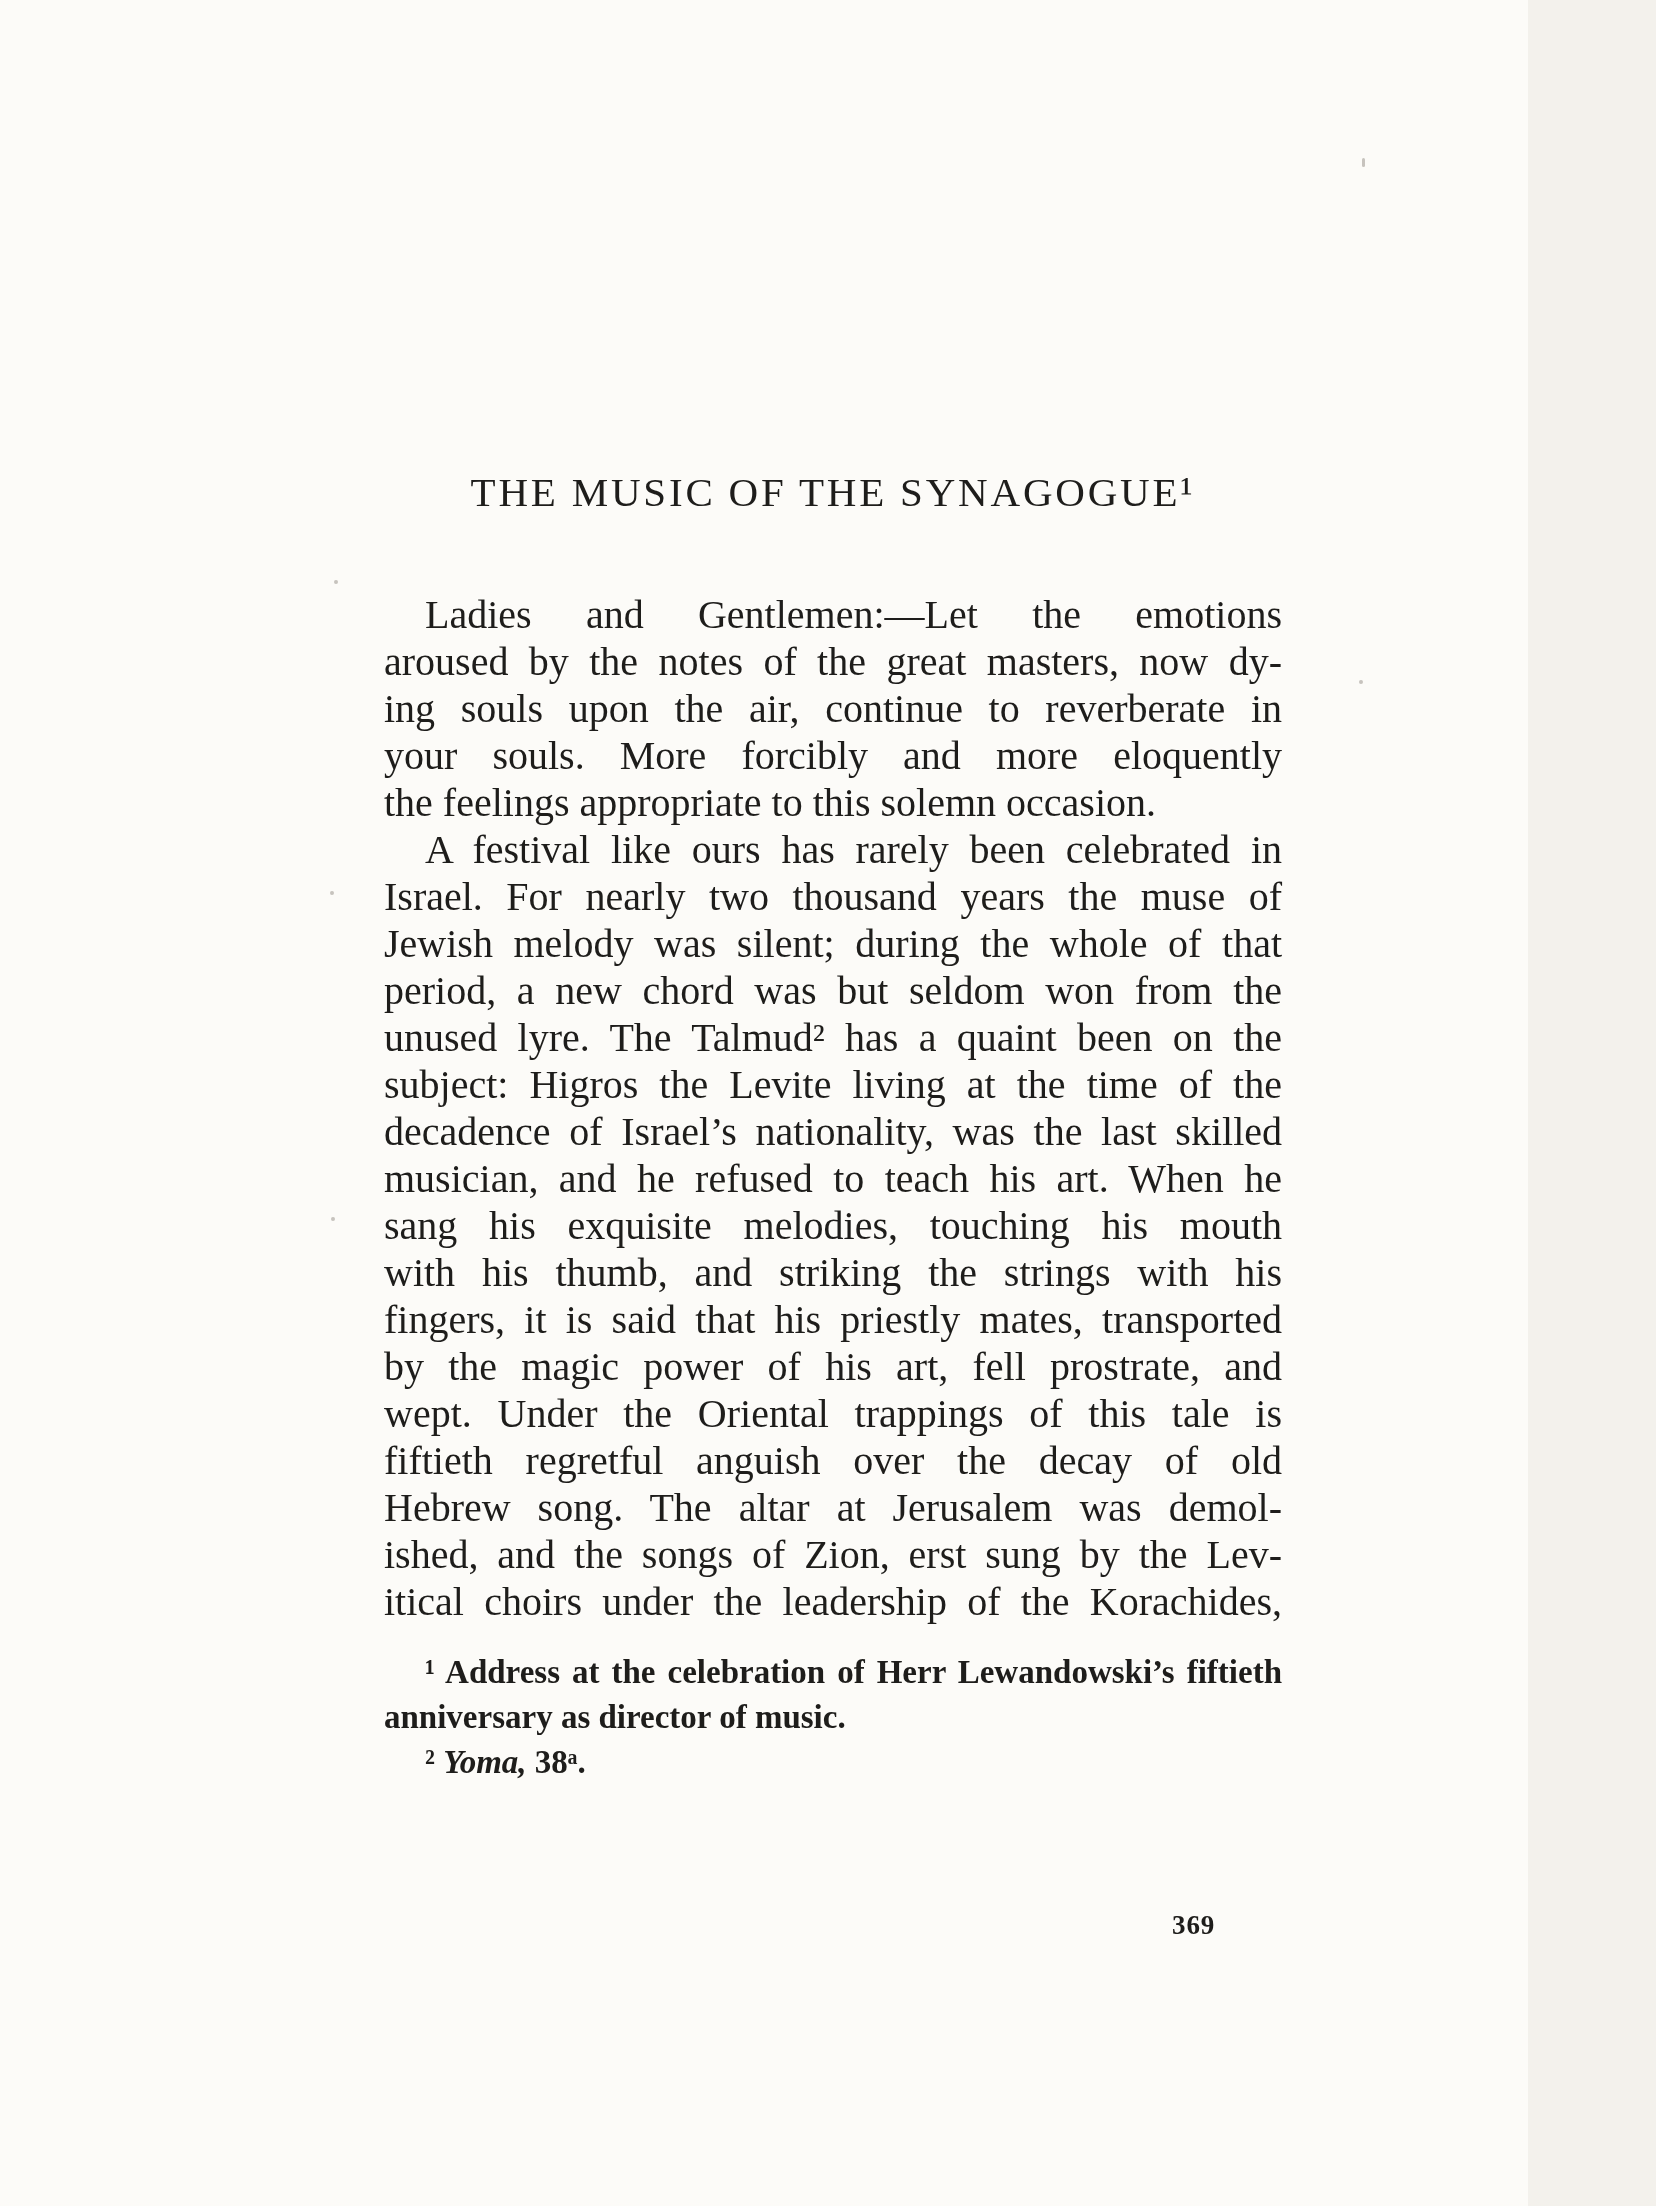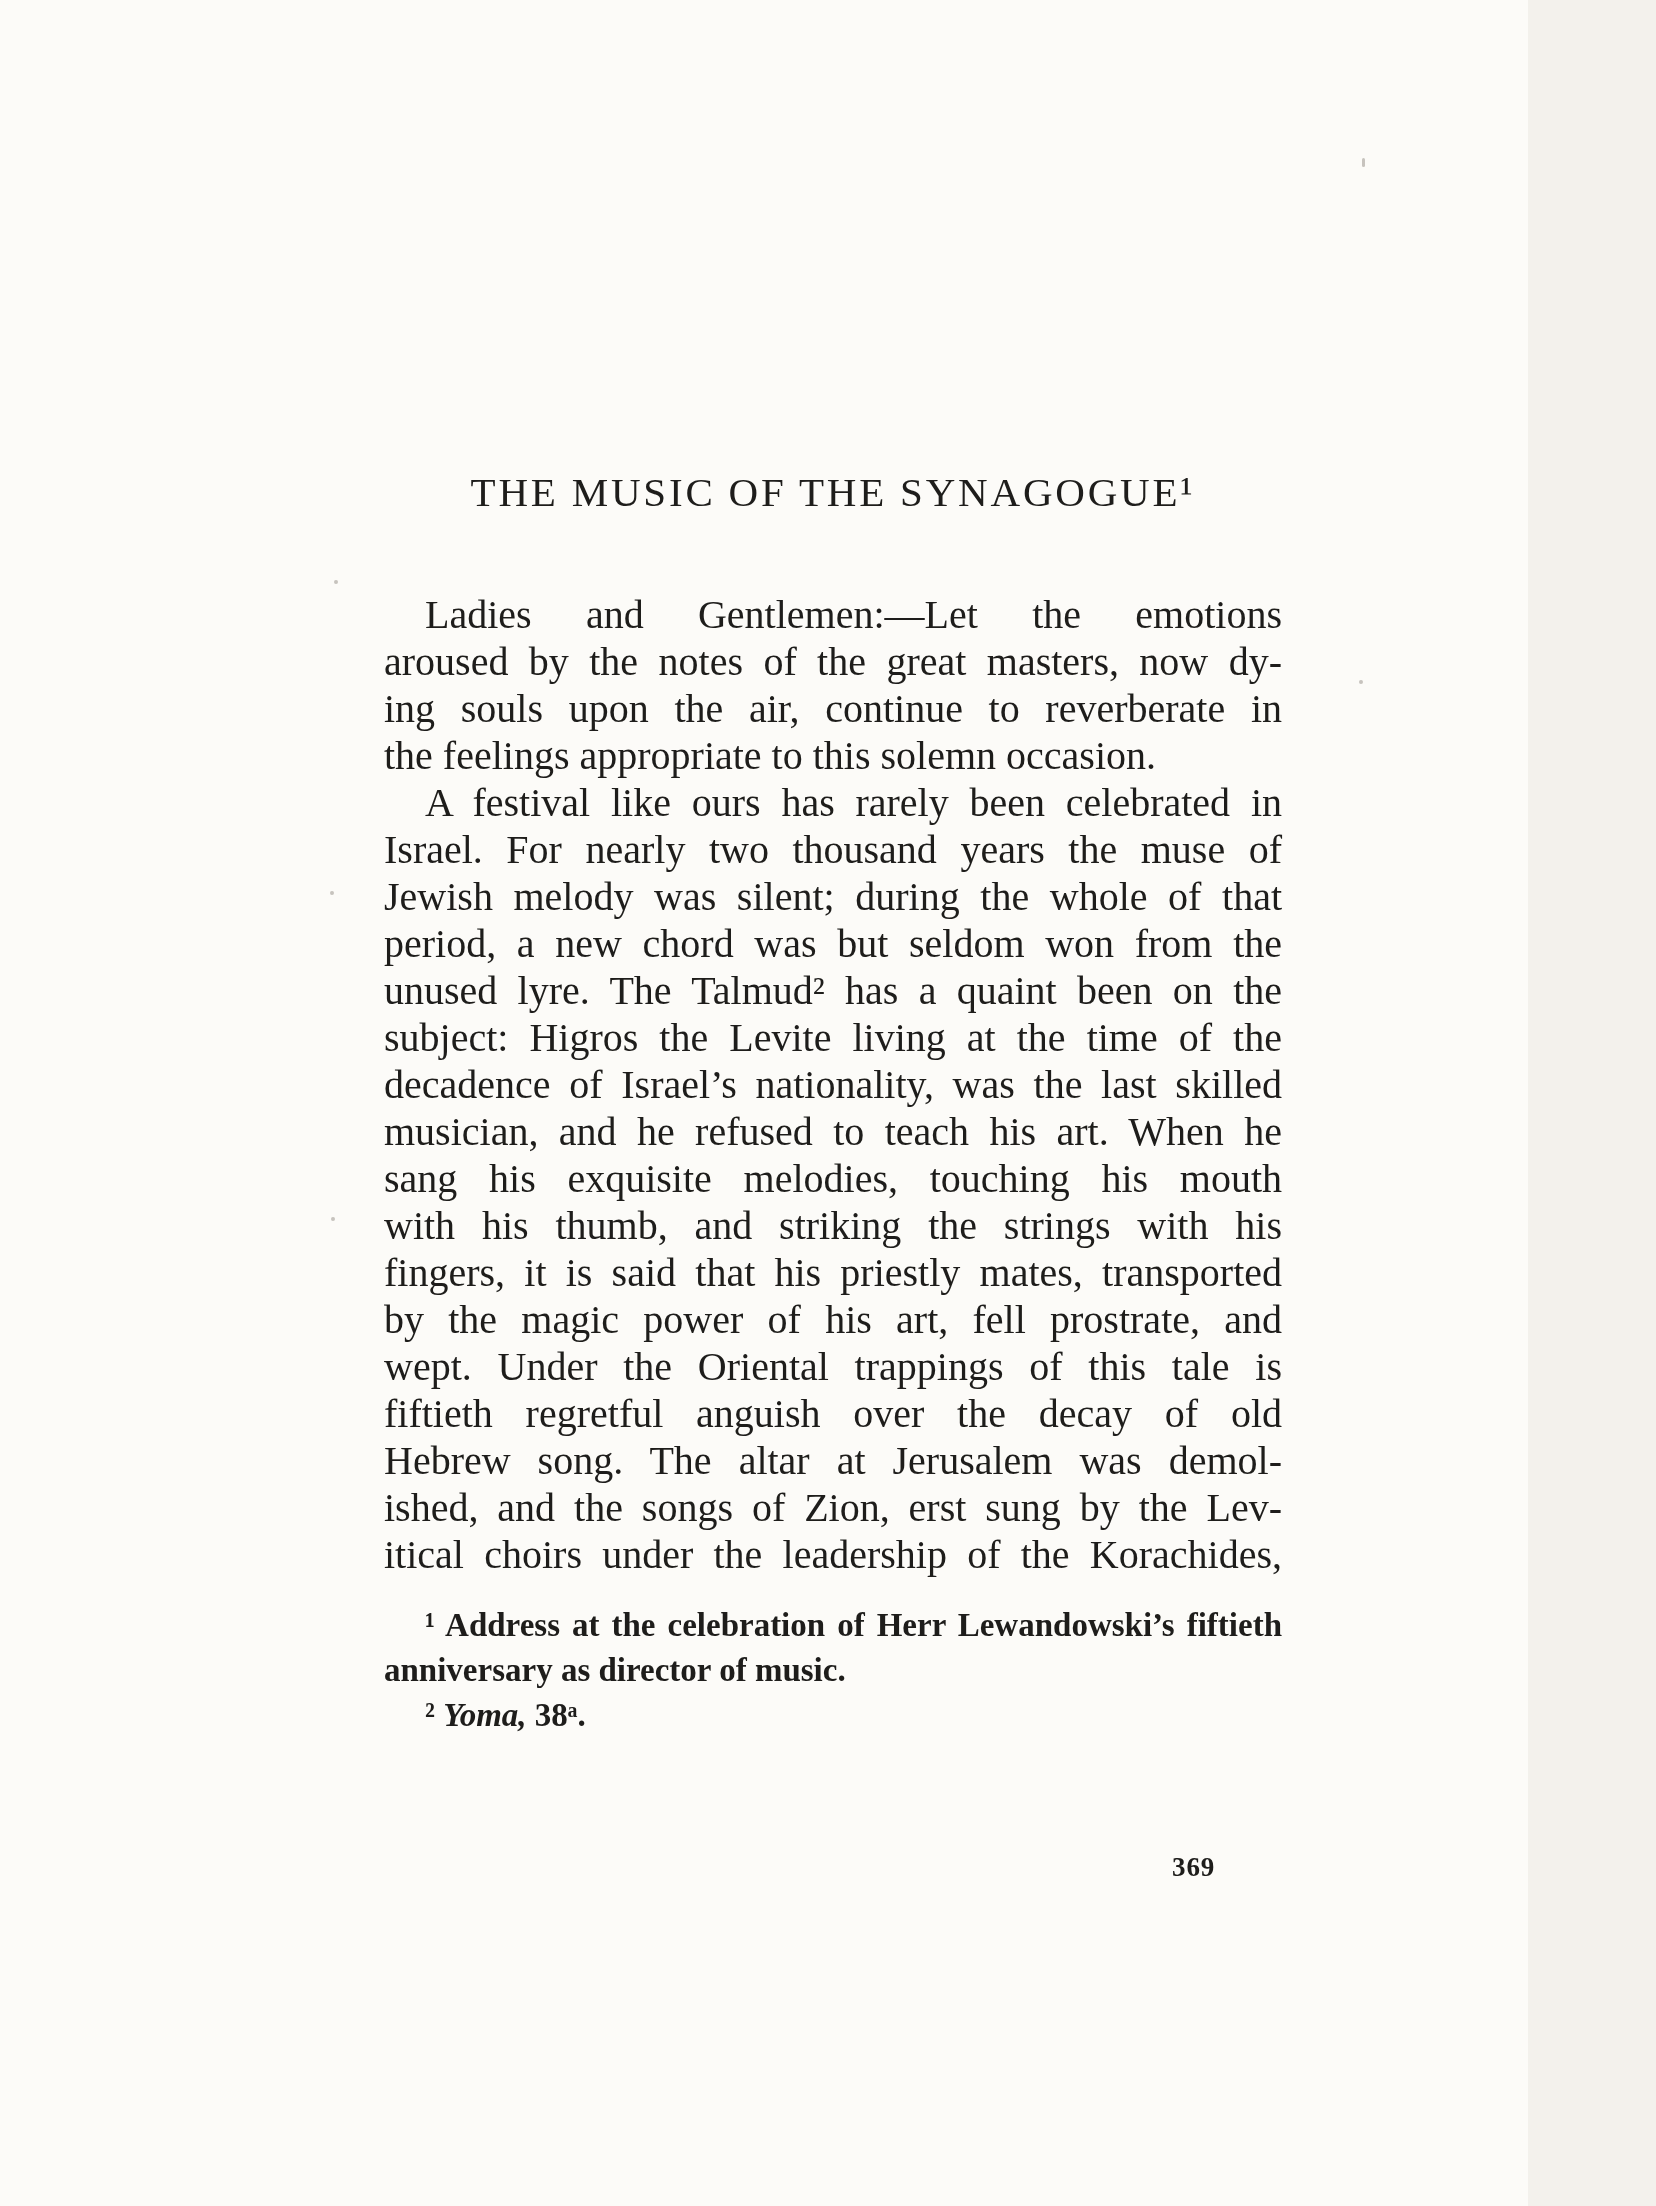--- a/index.html
+++ b/index.html
@@ -59,21 +59,21 @@
   .fline.last {
     text-align-last: left;
     -moz-text-align-last: left;
   }
   .italic {
     font-style: italic;
   }
   .page-number {
     position: absolute;
     left: 1172px;
-    top: 1852px;
+    top: 1910px;
     font-size: 27px;
     font-weight: 700;
     letter-spacing: 0.9px;
   }
   
   .speck {
     position: absolute;
     background: #9a968e;
     border-radius: 50%;
     opacity: 0.55;
@@ -95,20 +95,21 @@
   <div class="speck s4"></div>
   <div class="speck s5"></div>
 
   <div class="column">
     <h1 class="title">THE MUSIC OF THE SYNAGOGUE¹</h1>
 
     <div class="body">
         <div class="line indent">Ladies and Gentlemen:—Let the emotions</div>
         <div class="line">aroused by the notes of the great masters, now dy-</div>
         <div class="line">ing souls upon the air, continue to reverberate in</div>
+        <div class="line">your souls.  More forcibly and more eloquently</div>
         <div class="line last">the feelings appropriate to this solemn occasion.</div>
         <div class="line indent">A festival like ours has rarely been celebrated in</div>
         <div class="line">Israel.  For nearly two thousand years the muse of</div>
         <div class="line">Jewish melody was silent; during the whole of that</div>
         <div class="line">period, a new chord was but seldom won from the</div>
         <div class="line">unused lyre.  The Talmud² has a quaint been on the</div>
         <div class="line">subject: Higros the Levite living at the time of the</div>
         <div class="line">decadence of Israel’s nationality, was the last skilled</div>
         <div class="line">musician, and he refused to teach his art.  When he</div>
         <div class="line">sang his exquisite melodies, touching his mouth</div>

